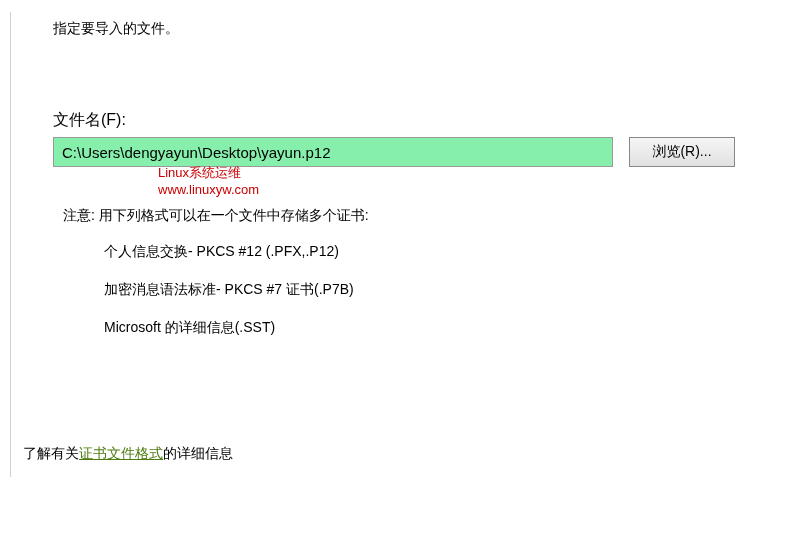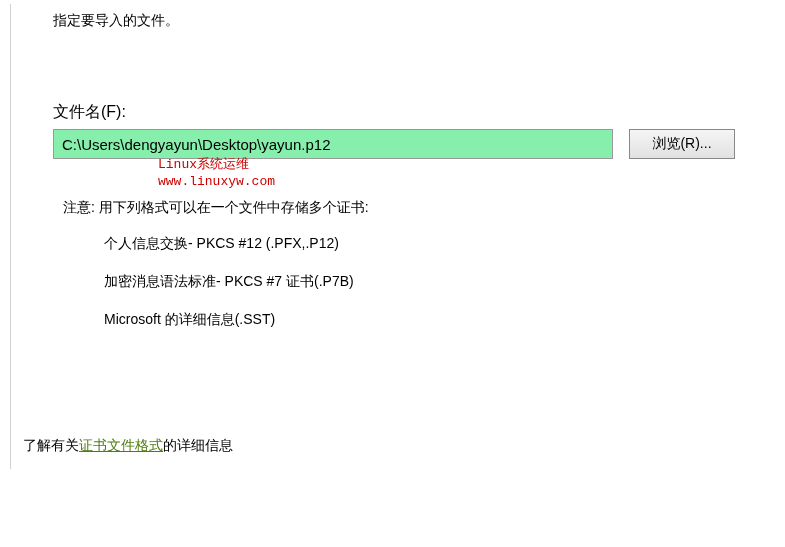--- a/index.html
+++ b/index.html
@@ -13,21 +13,21 @@
       color: #000;
       background: #fff;
       width: 785px;
       height: 547px;
       position: relative;
     }
     .dialog-container {
       border-left: 1px solid #d0d0d0;
       position: absolute;
       left: 10px;
-      top: 4px;
+      top: 12px;
       width: 775px;
       height: 465px;
       padding: 0;
     }
     .instruction {
       margin: 8px 0 0 42px;
       font-size: 14px;
     }
     .file-section {
       margin: 72px 0 0 42px;
@@ -59,21 +59,21 @@
       font-family: "Microsoft YaHei", Arial, sans-serif;
       cursor: pointer;
     }
     .watermark {
       position: absolute;
       left: 147px;
       top: 153px;
       color: #cc0000;
       font-size: 13px;
       line-height: 1.3;
-      font-family: Liberation Mono, monospace;
+      font-family: Liberation Sans, sans-serif;
       pointer-events: none;
     }
     .note-text {
       margin: 40px 0 0 52px;
       font-size: 14px;
     }
     .format-list {
       margin: 18px 0 0 72px;
       font-size: 14px;
     }

